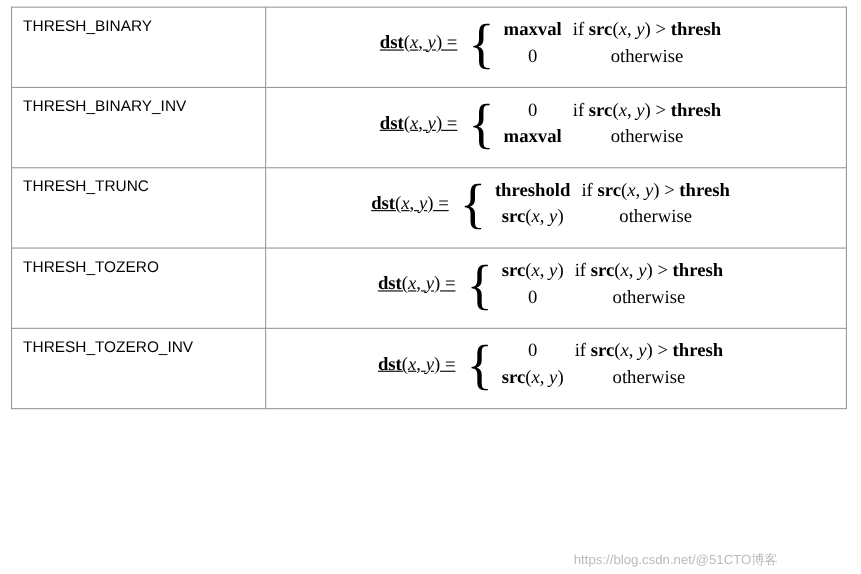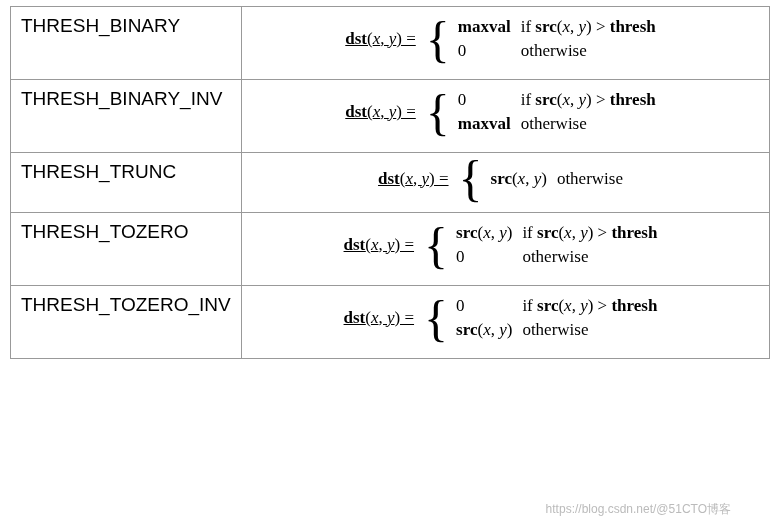--- a/index.html
+++ b/index.html
@@ -19,21 +19,21 @@
     margin: 6px 10px;
   }
   table.doc td {
     border: 1px solid #999;
     vertical-align: top;
     padding: 8px 10px 16px 10px;
   }
   td.name {
     width: 210px;
     white-space: nowrap;
-    font-size: 19px;
+    font-size: 14px;
   }
   td.formula {
     vertical-align: middle;
     text-align: left;
   }
   .eq {
     display: flex;
     align-items: center;
     justify-content: center;
     gap: 6px;
@@ -45,31 +45,32 @@
   .it { font-style: italic; }
   .brace {
     font-size: 50px;
     line-height: 0.7;
     font-weight: normal;
     font-family: Georgia, serif;
     margin: 0 2px 0 4px;
   }
   table.cases {
     border-collapse: collapse;
+    text-align: center;
   }
   table.cases td {
     border: none;
     padding: 2px 10px 2px 0;
     font-family: Georgia, 'Times New Roman', serif;
     font-size: 17px;
     white-space: nowrap;
   }
   .watermark {
     position: absolute;
-    right: 52px;
+    right: 76px;
     bottom: 4px;
     color: #bbb;
     font-size: 12px;
     font-family: Arial, sans-serif;
     margin-left: 44px;
   }
 </style>
 </head>
 <body>
 
@@ -119,20 +120,24 @@
       </tr>
       <tr>
         <td class="name">THRESH_TRUNC</td>
         <td class="formula">
           <div class="eq">
             <span class="lhs"><span class="bf">dst</span>(<span class="it">x</span>, <span class="it">y</span>) = </span>
             <span class="brace">{</span>
             <table class="cases">
               <tbody>
                 <tr>
+                  <td><span class="bf">threshold</span></td>
+                  <td>if <span class="bf">src</span>(<span class="it">x</span>, <span class="it">y</span>) &gt; <span class="bf">thresh</span></td>
+                </tr>
+                <tr>
                   <td><span class="bf">src</span>(<span class="it">x</span>, <span class="it">y</span>)</td>
                   <td>otherwise</td>
                 </tr>
               </tbody>
             </table>
           </div>
         </td>
       </tr>
       <tr>
         <td class="name">THRESH_TOZERO</td>

